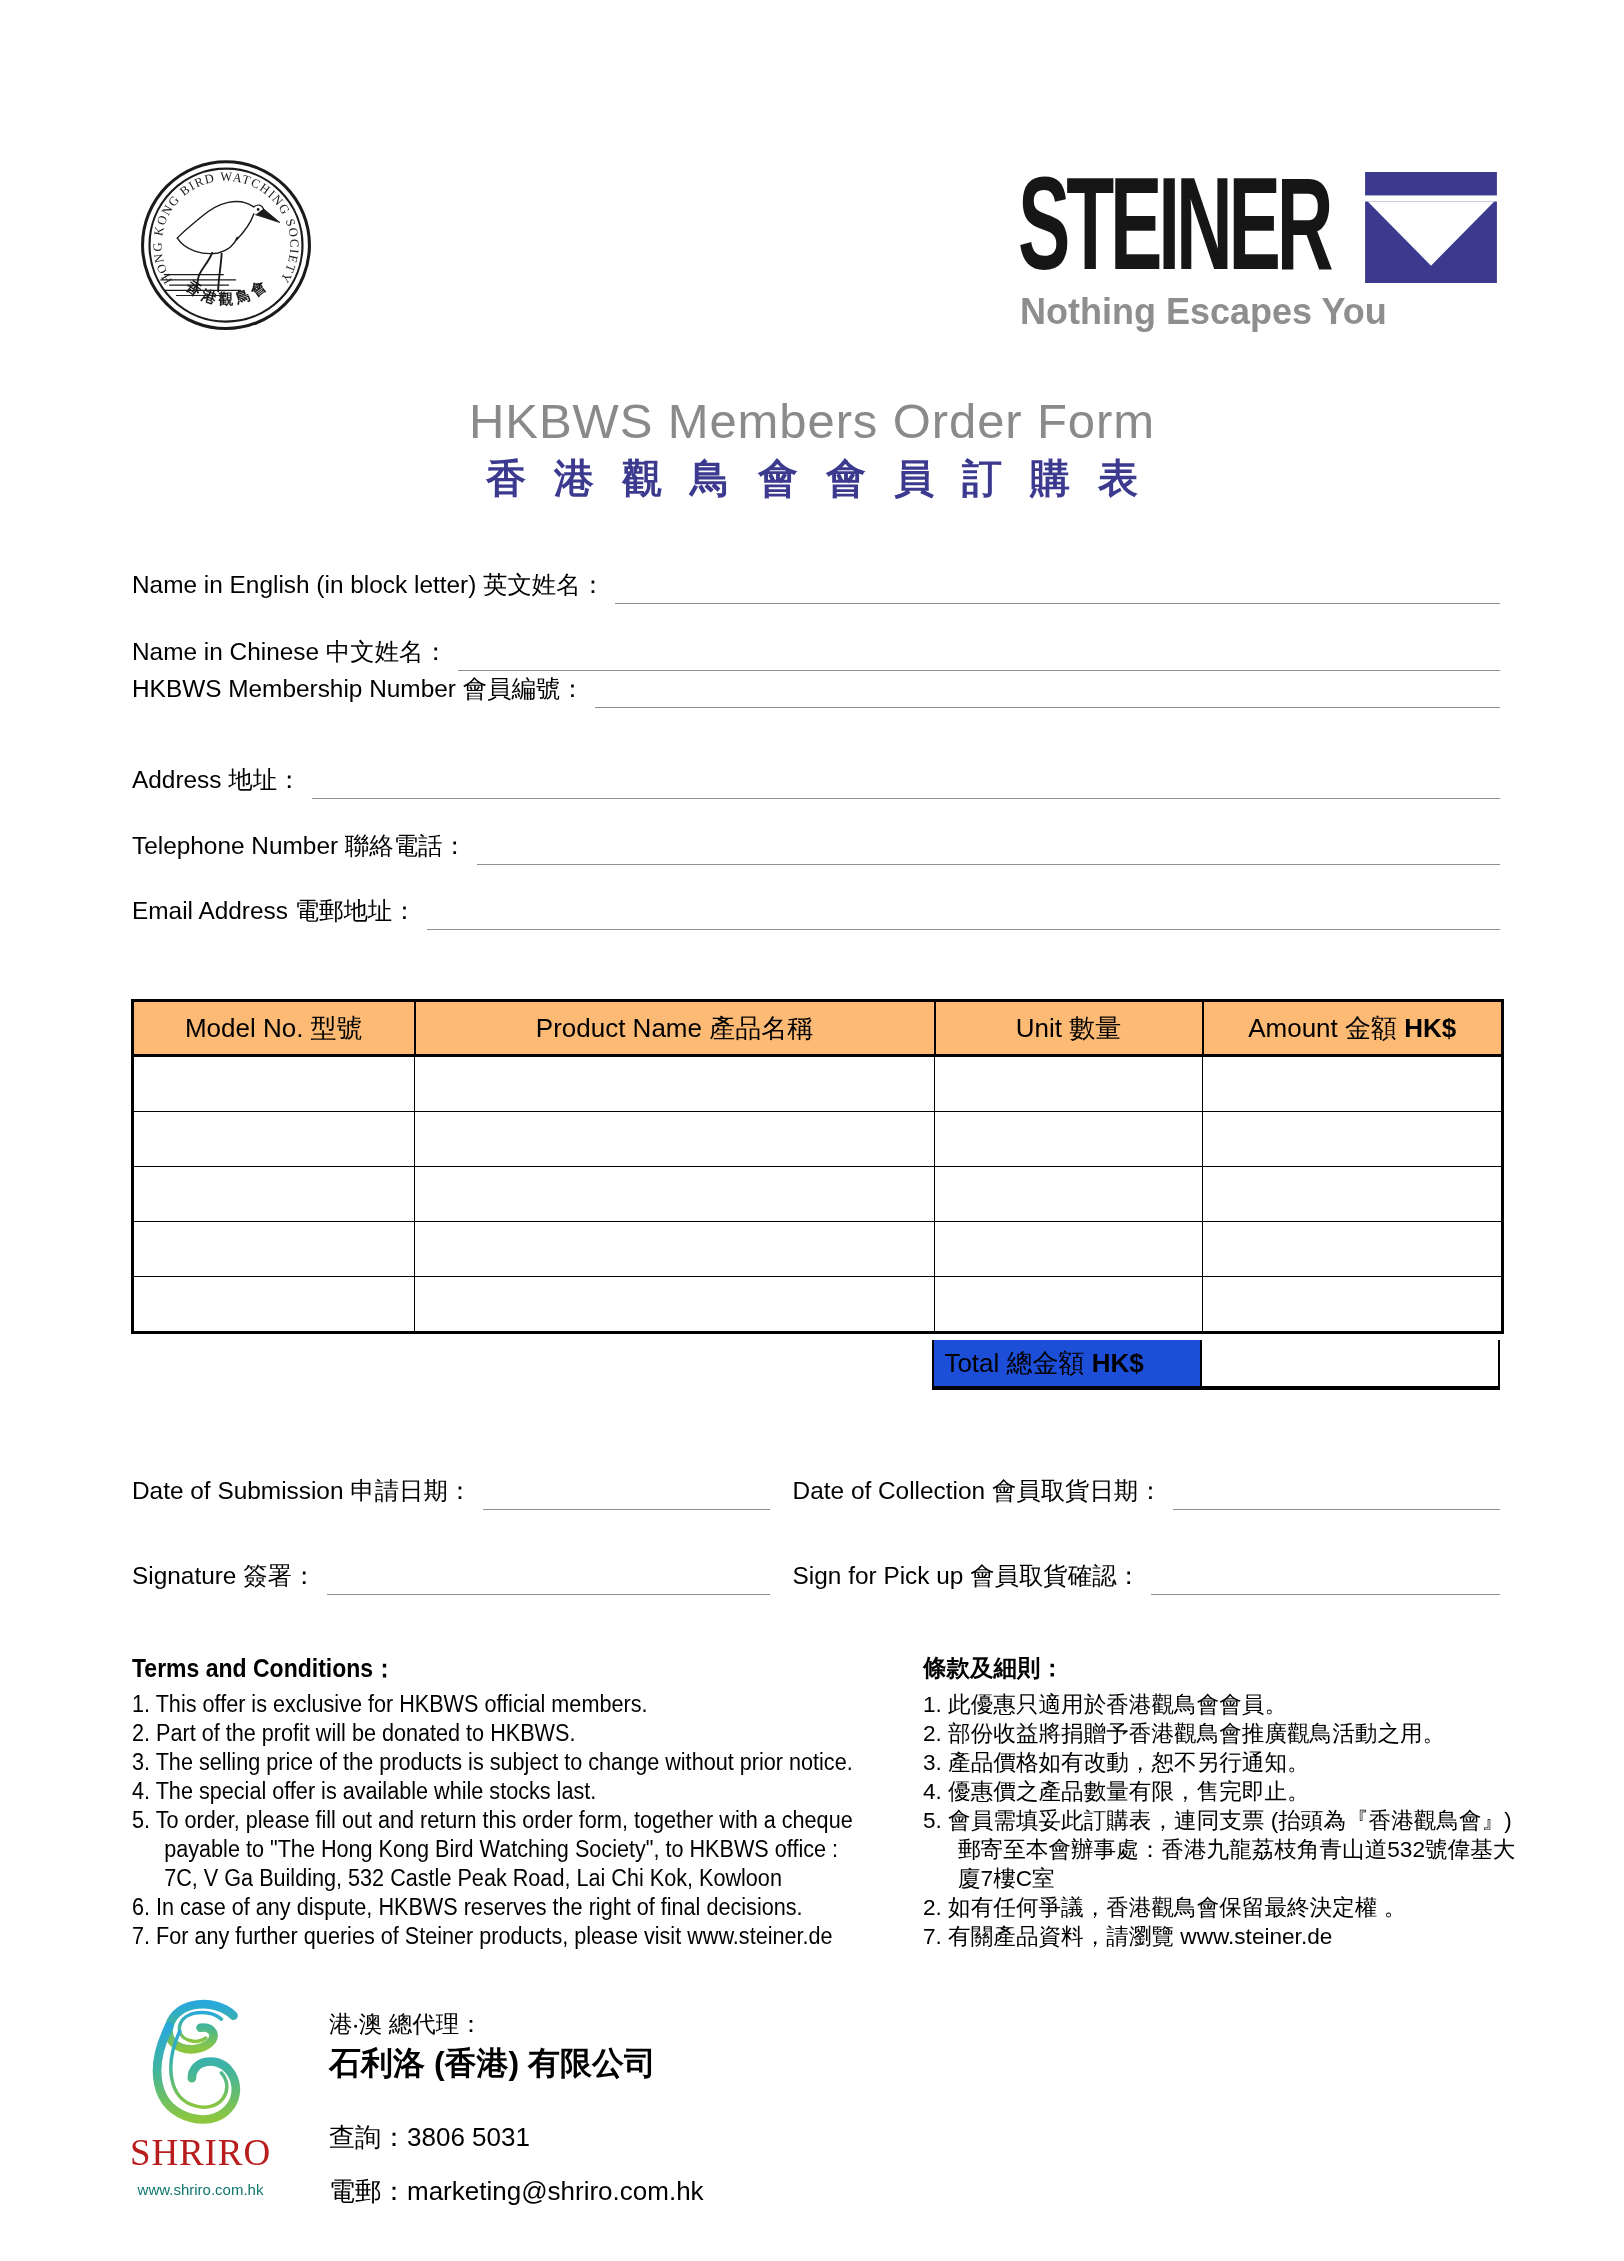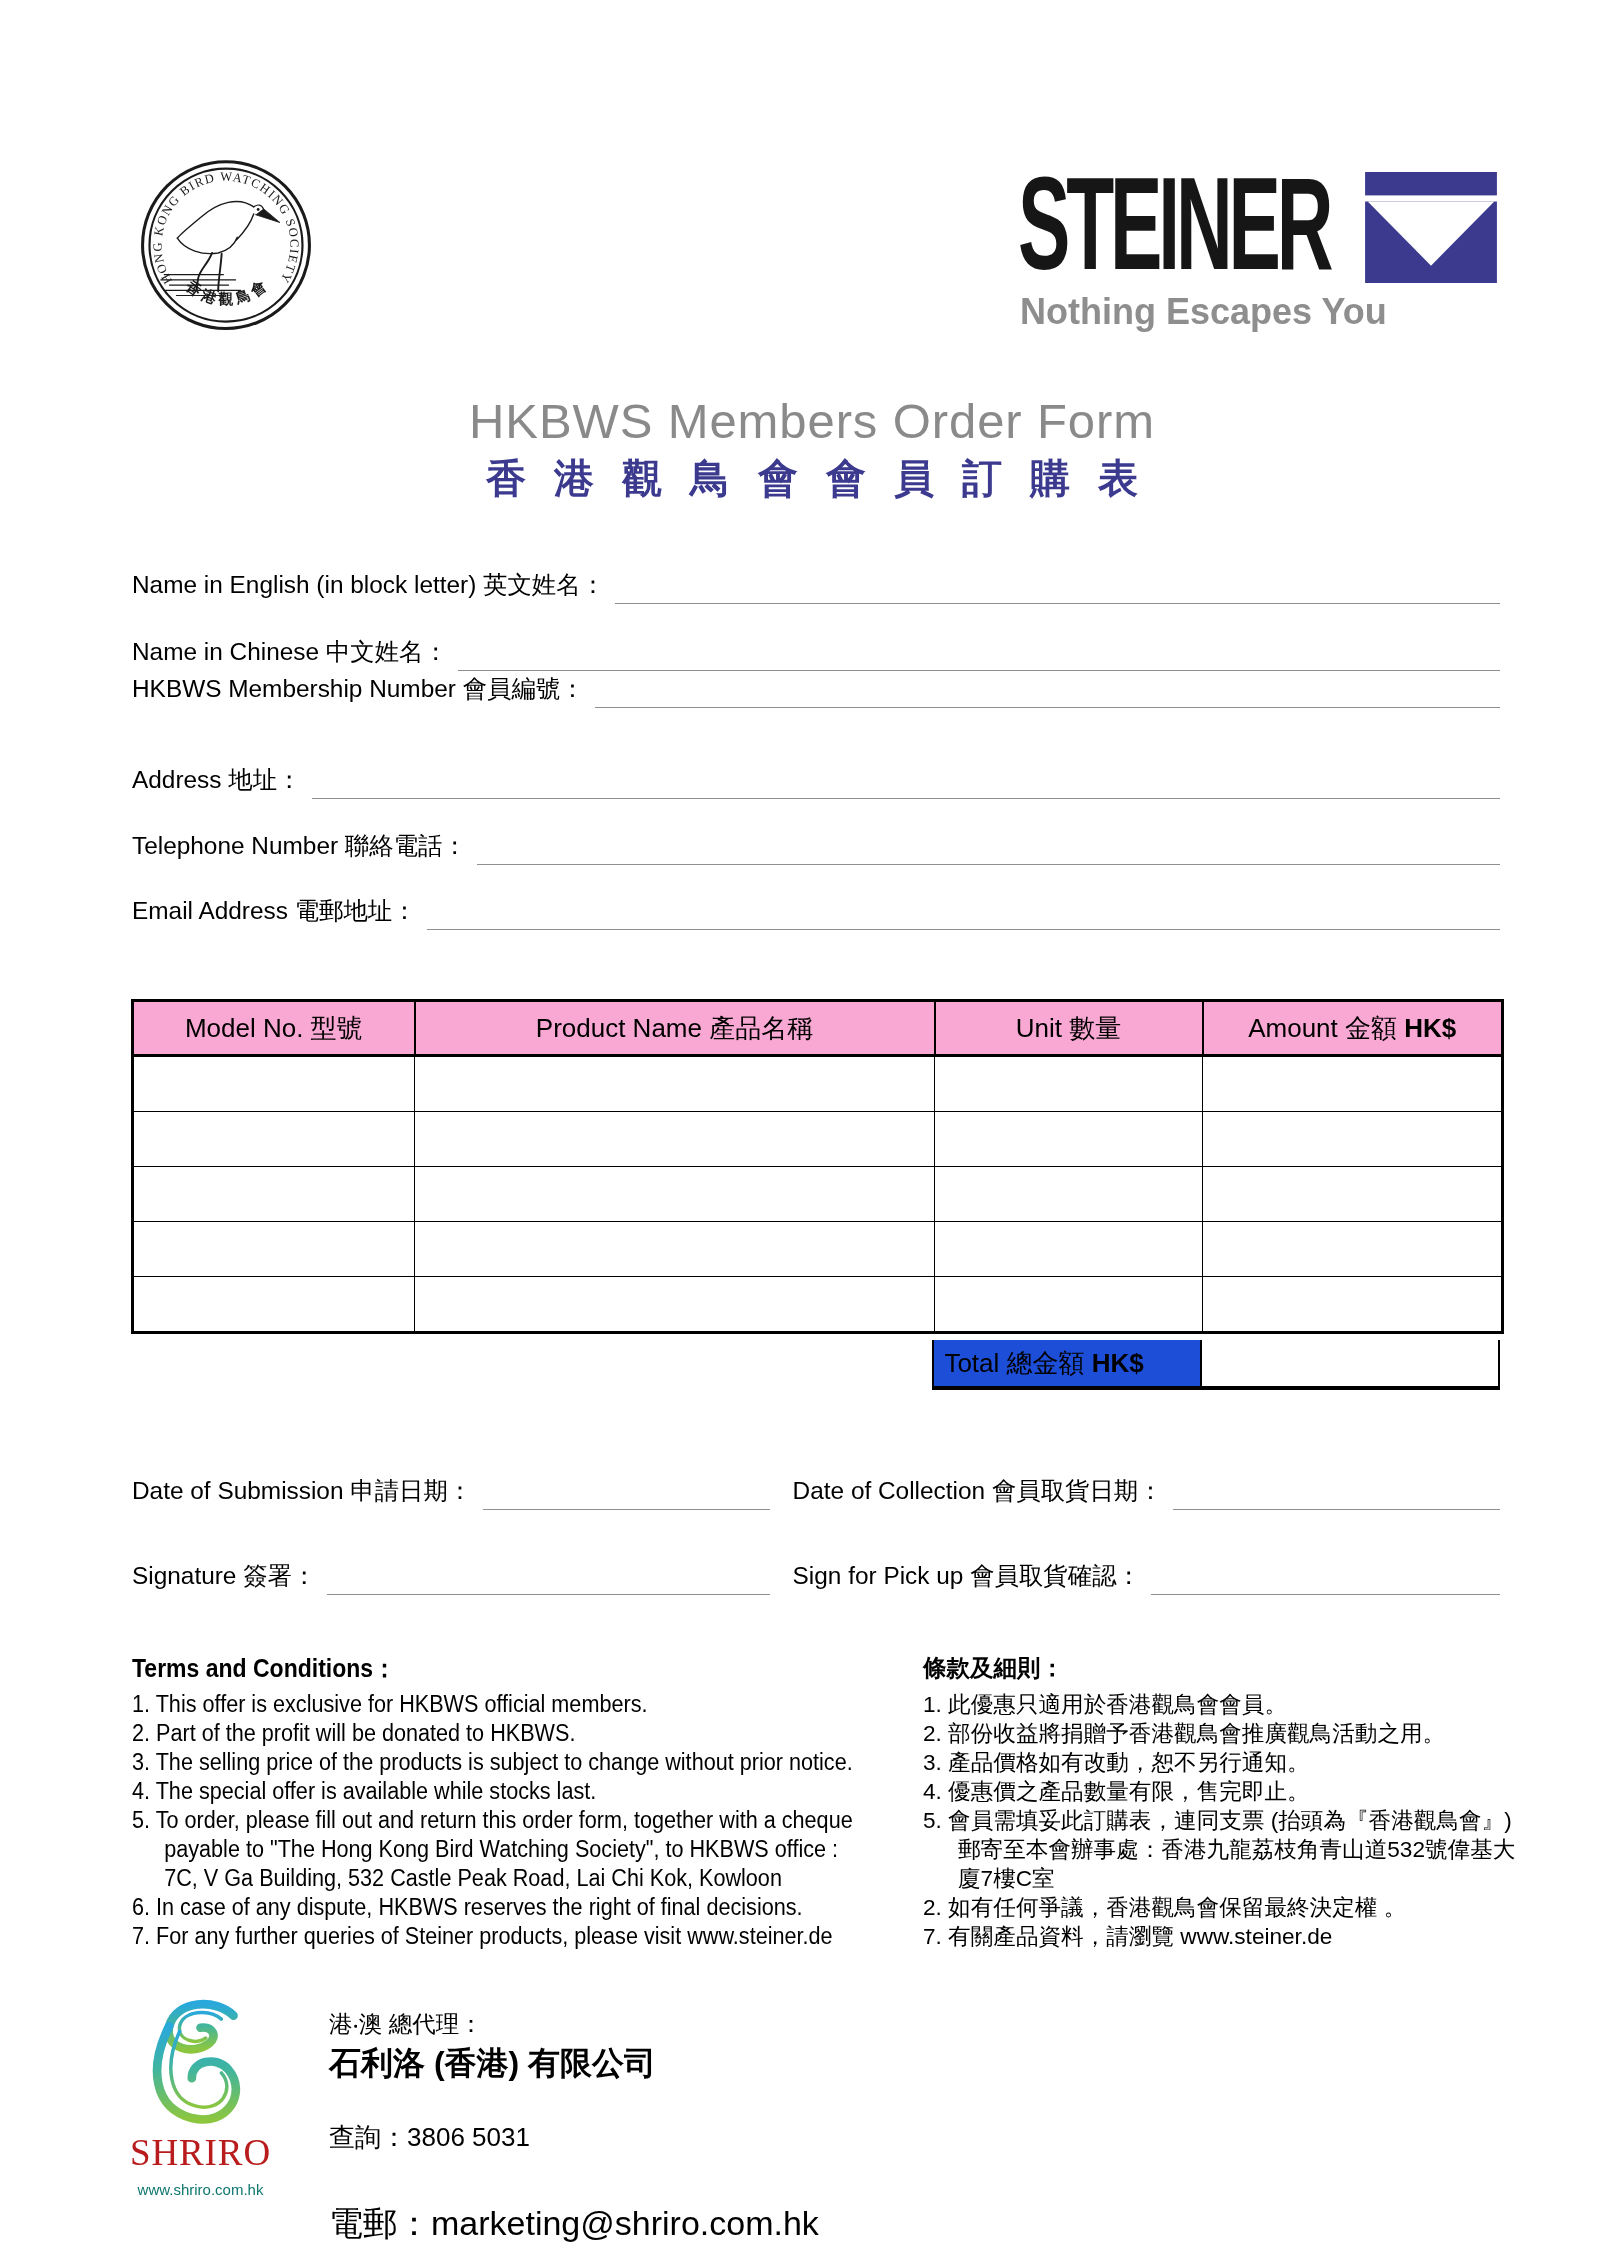--- a/index.html
+++ b/index.html
@@ -27,21 +27,21 @@
     font-size:40px; font-weight:bold; color:#3b3a8f; letter-spacing:28px; text-indent:28px;}
   
   .field-row{position:absolute; left:132px; width:1368px; height:37px;
     display:flex; align-items:flex-end; font-size:24.4px; white-space:nowrap;}
   .field-row .lbl{padding-bottom:3.5px;}
   .fline{flex:1; border-bottom:1.7px solid #8f8f8f; height:35px; margin-left:10.4px;}
   
   .order-table{position:absolute; left:131px; top:999px; border-collapse:collapse;
     table-layout:fixed; width:1370px; border:3.5px solid #000;}
   .order-table th{
-    background:#f9a8d4; font-weight:normal; font-size:26px; height:50px;
+    background:#fdba74; font-weight:normal; font-size:26px; height:50px;
     border:2.6px solid #000; border-bottom:3.5px solid #000; text-align:center;}
   .order-table td{border:1.7px solid #000; height:52px; background:#fff;}
   .order-table .bold{font-weight:bold;}
   .total-row{position:absolute; left:932px; top:1340px; display:flex; font-size:26px;}
   .total-label-cell{
     width:268px; height:50px; background:#1d4ed8; box-sizing:border-box;
     border-left:2.6px solid #000; border-bottom:4.4px solid #000;
     display:flex; align-items:center; padding-left:10.4px;}
   .total-value-cell{
     width:300px; height:50px; box-sizing:border-box; background:#fff;
@@ -62,21 +62,21 @@
   .term-item{padding-left:35px; text-indent:-35px; white-space:pre-line;}
   
   .shriro-logo{position:absolute; left:131px; top:1993px; width:139px; height:139px;}
   .shriro-word{position:absolute; left:122px; top:2131px; width:157px; text-align:center;
     font-family:"Liberation Serif", serif; font-size:37px; letter-spacing:0.9px; color:#b91c1c;}
   .shriro-url{position:absolute; left:122px; top:2181px; width:157px; text-align:center;
     font-size:15px; color:#0f766e;}
   .agent-line{position:absolute; left:329px; top:2007px; font-size:23.5px;}
   .company-line{position:absolute; left:329px; top:2042px; font-size:32px; font-weight:bold;}
   .phone-line{position:absolute; left:329px; top:2120px; font-size:26px;}
-  .email-line{position:absolute; left:329px; top:2174px; font-size:34px;margin-top:27px;}
+  .email-line{position:absolute; left:329px; top:2174px; font-size:26px;}
 </style>
 </head>
 <body>
 
 <div class="page">
 
   <svg class="hkbws-logo" viewBox="0 0 202 214" xmlns="http://www.w3.org/2000/svg">
     <circle cx="101" cy="106" r="96" fill="none" stroke="#1a1a1a" stroke-width="3.5"></circle>
     <circle cx="101" cy="106" r="88" fill="none" stroke="#1a1a1a" stroke-width="2.5"></circle>
     <defs>

